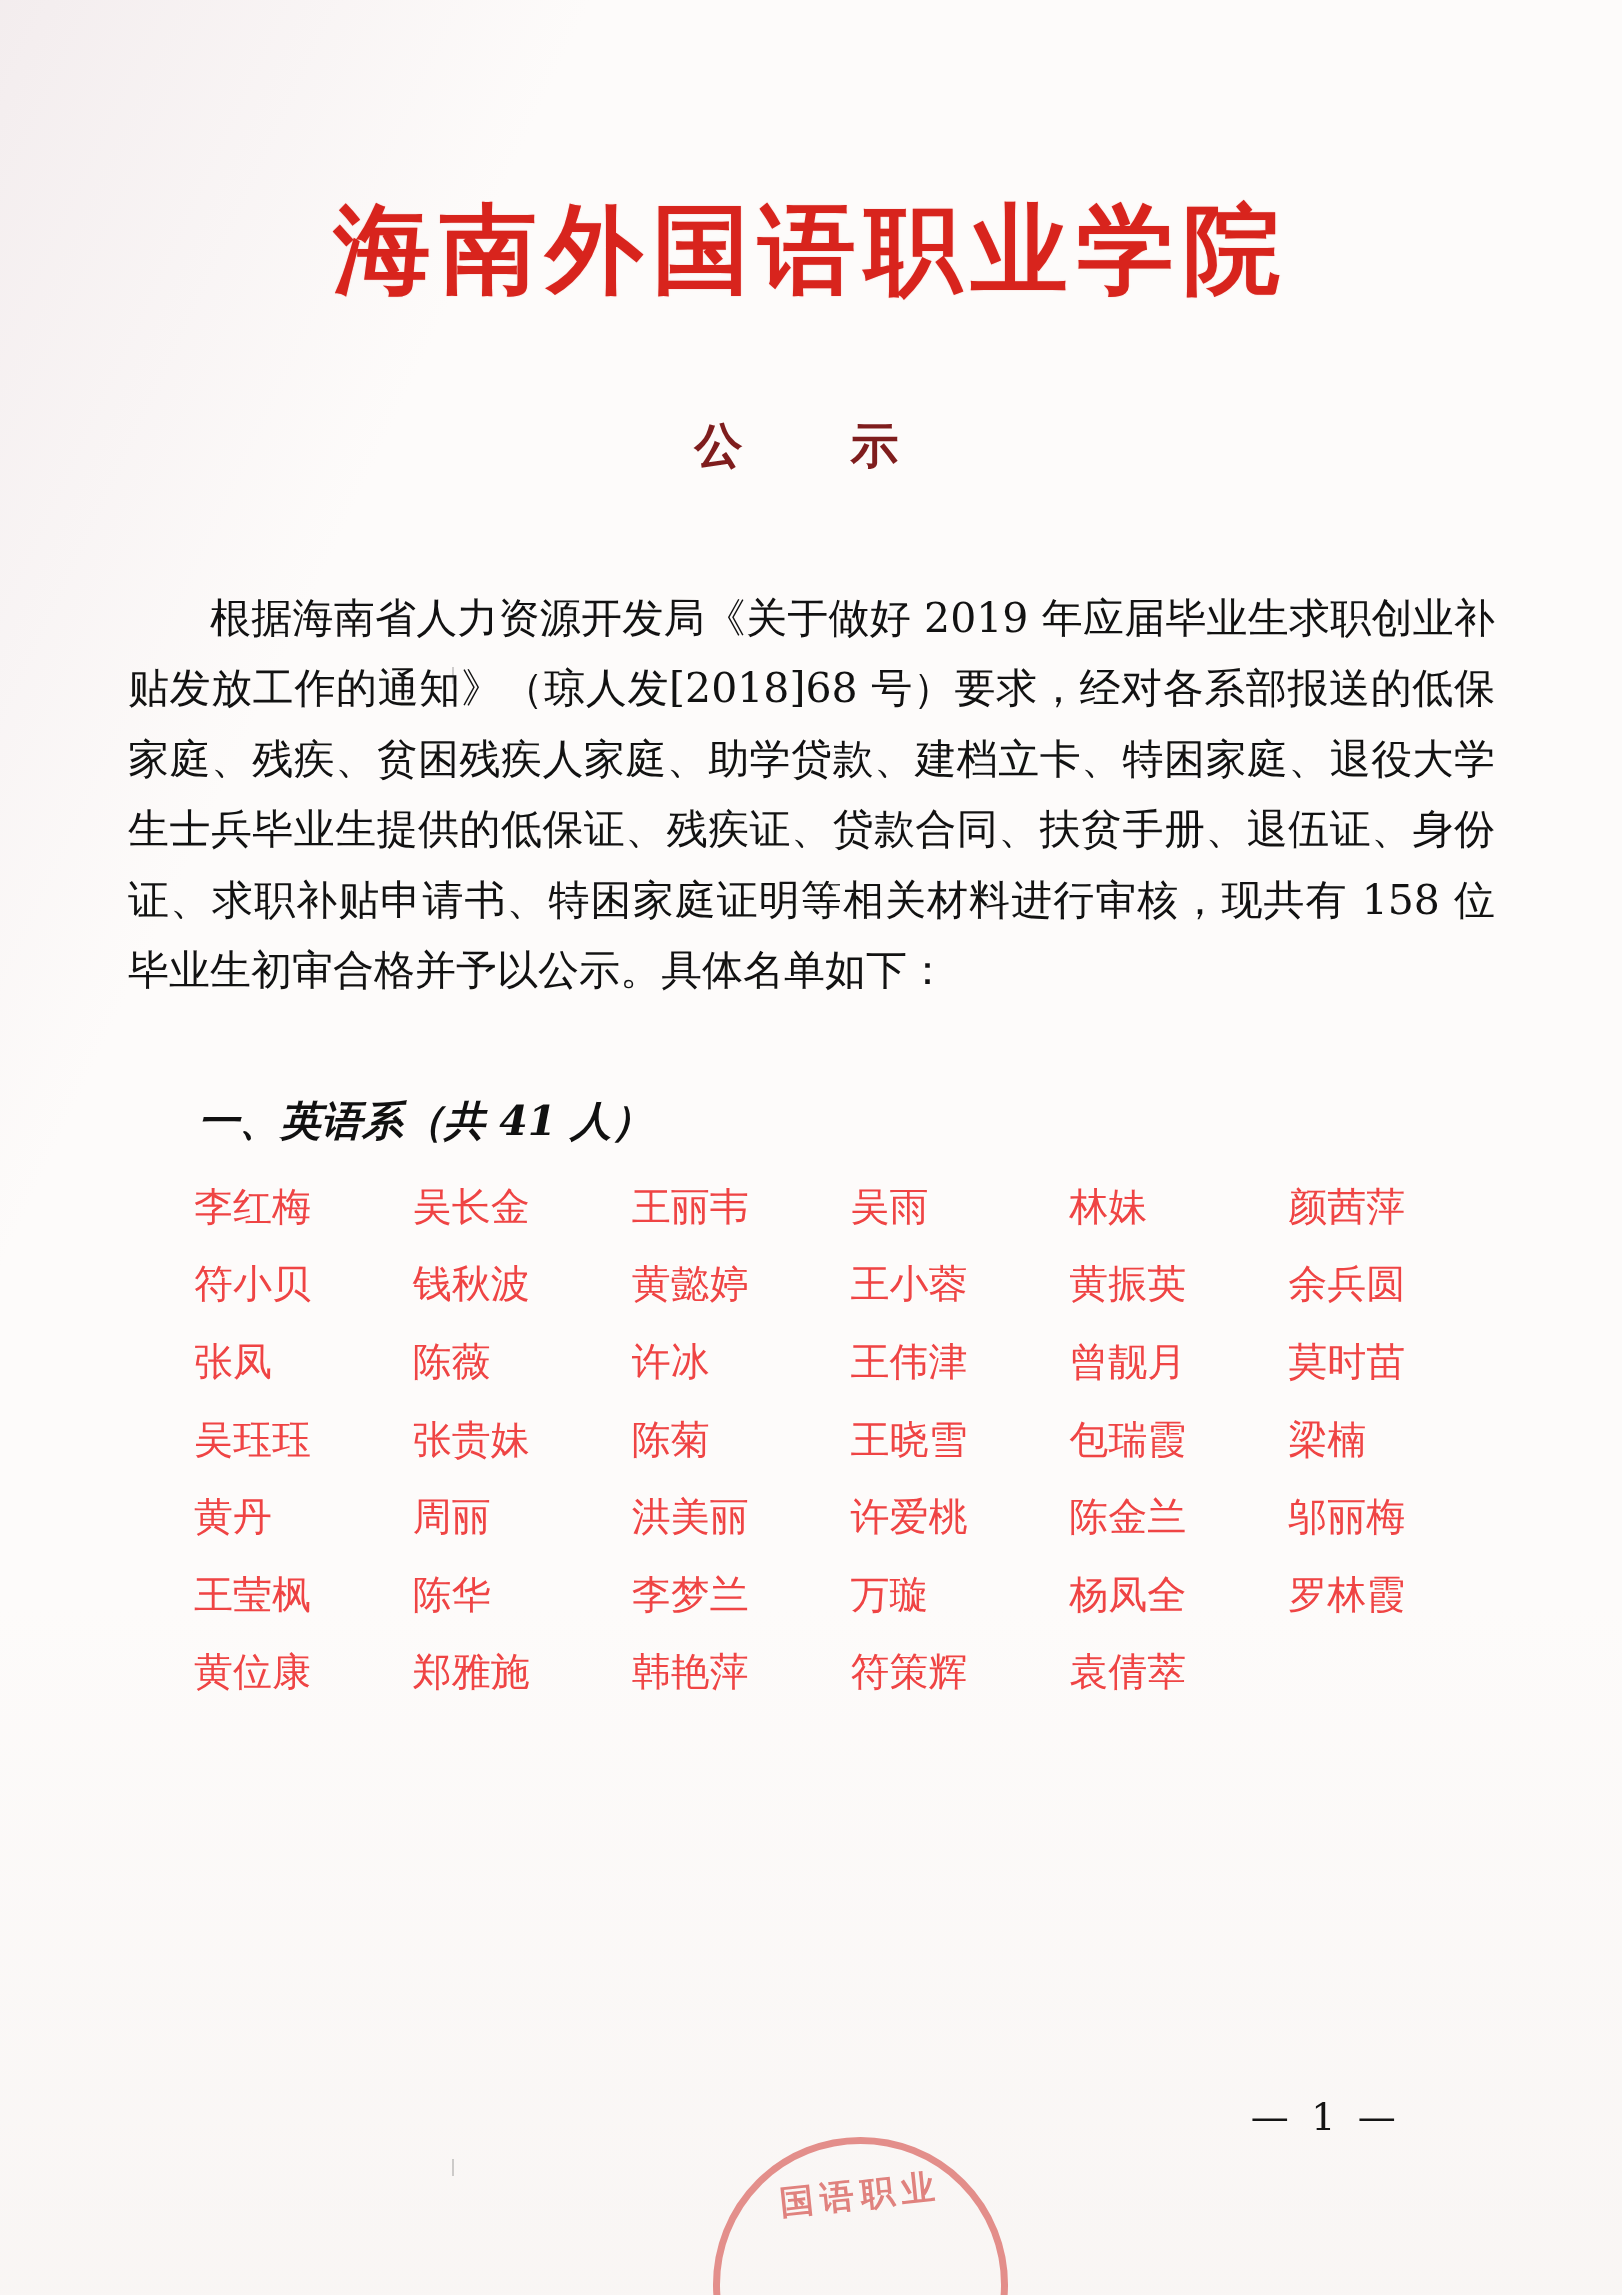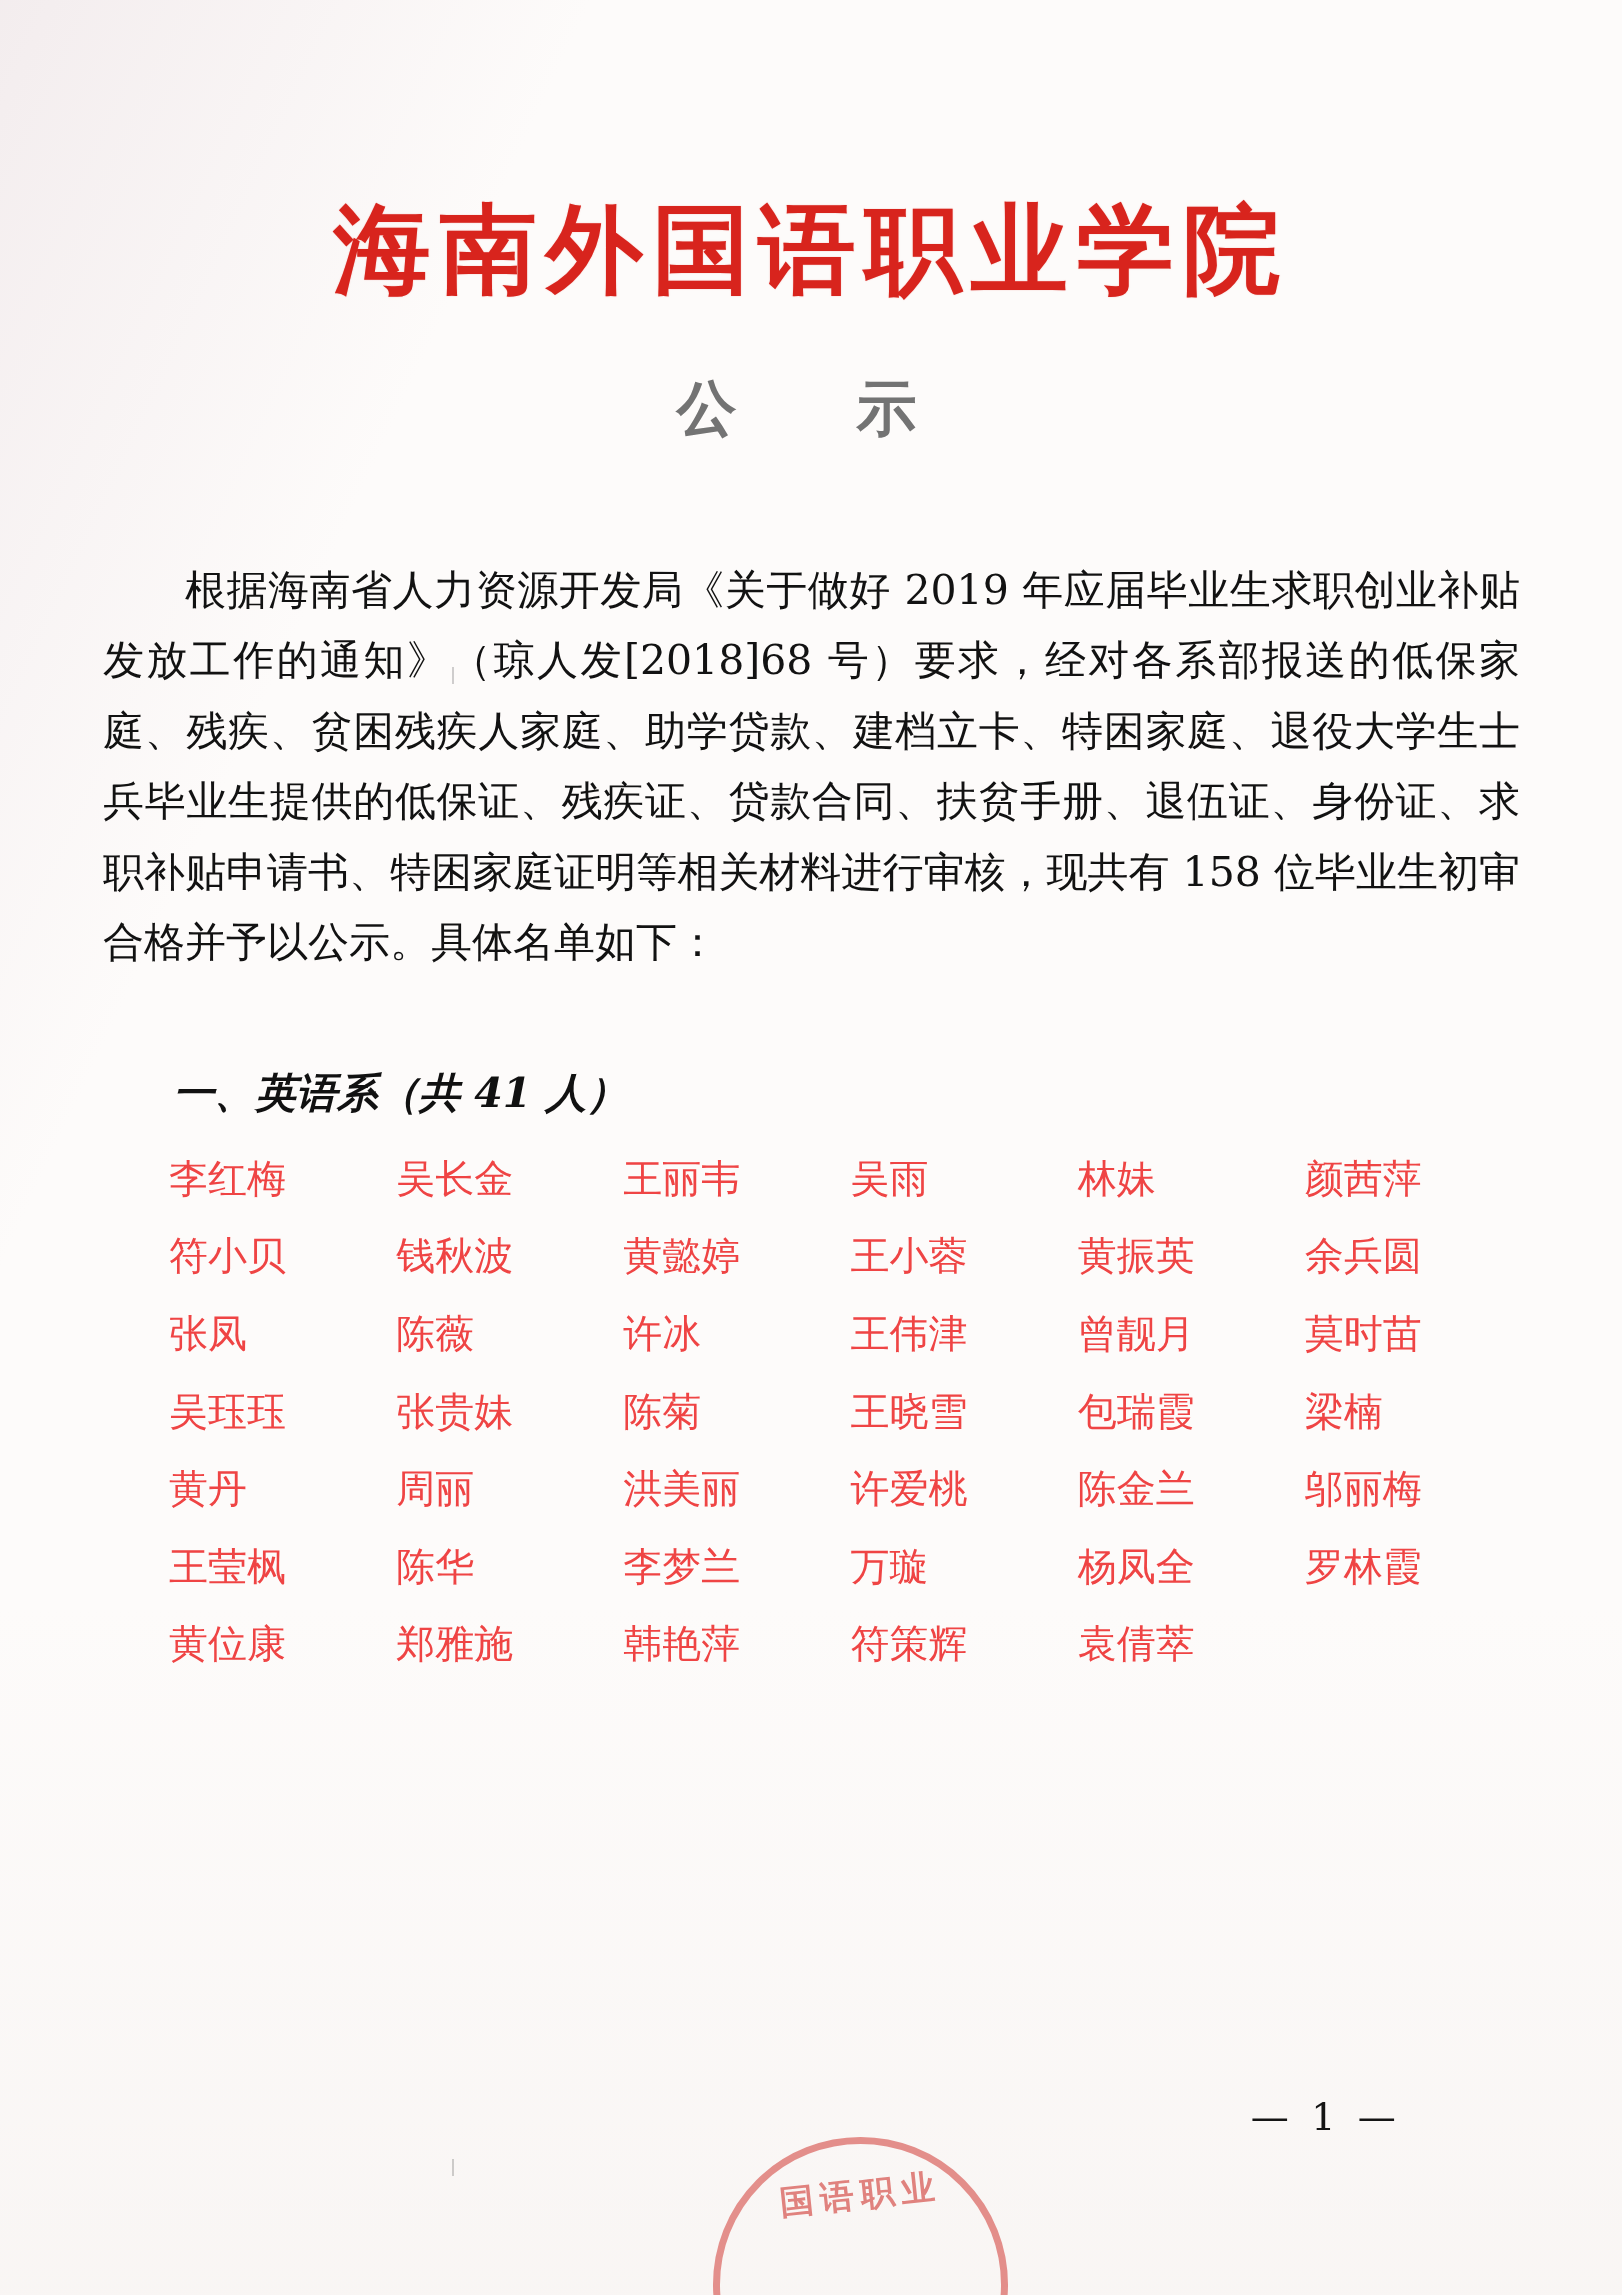--- a/index.html
+++ b/index.html
@@ -23,42 +23,42 @@
     content: "";
     position: absolute;
     inset: 0;
     background:
       linear-gradient(115deg, rgba(235,225,228,0.55) 0%, rgba(255,255,255,0) 22%),
       linear-gradient(0deg, rgba(246,242,240,0.6) 0%, rgba(255,255,255,0) 30%);
     pointer-events: none;
   }
   .content {
     position: relative;
-    padding: 0 91px;
+    padding: 0 116px;
     box-sizing: border-box;
   }
   .letterhead {
     text-align: center;
     color: #d8241d;
     font-family: "DejaVu Serif", "Liberation Serif", serif;
     font-weight: bold;
     font-size: 97px;
     letter-spacing: 9.2px;
     padding-top: 196px;
     line-height: 1.1;
     text-shadow: 0 0 1.3px rgba(216,36,29,0.35);
   }
   .doc-title {
     text-align: center;
     font-family: "DejaVu Serif", "Liberation Serif", serif;
     font-weight: bold;
-    font-size: 60px;
+    font-size: 48px;
     letter-spacing: 30px;
-    color: #737373;
-    margin-top: 66px;
+    color: #7f1d1d;
+    margin-top: 111px;
   }
   .body-text {
     margin-top: 105px;
     font-size: 41px;
     line-height: 1.72;
     color: #121212;
     text-align: justify;
     text-justify: inter-ideograph;
     font-family: "DejaVu Serif", "Liberation Serif", serif;
   }

